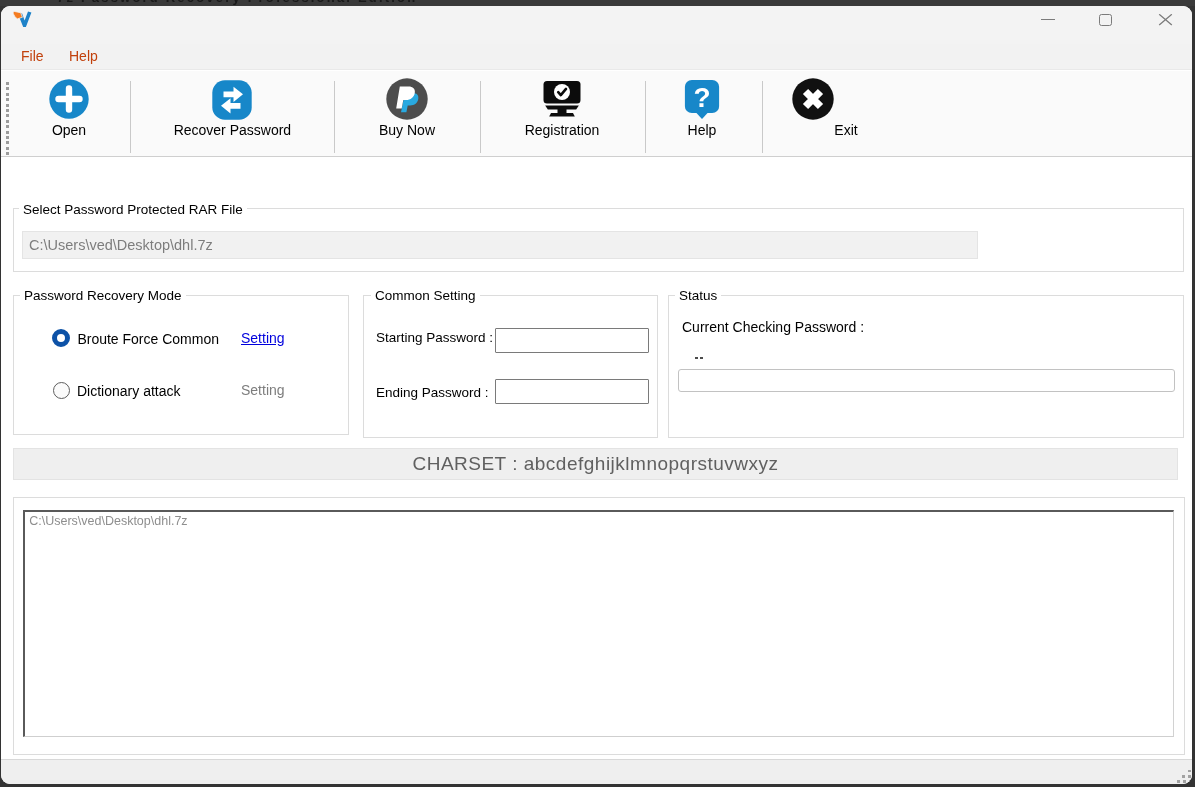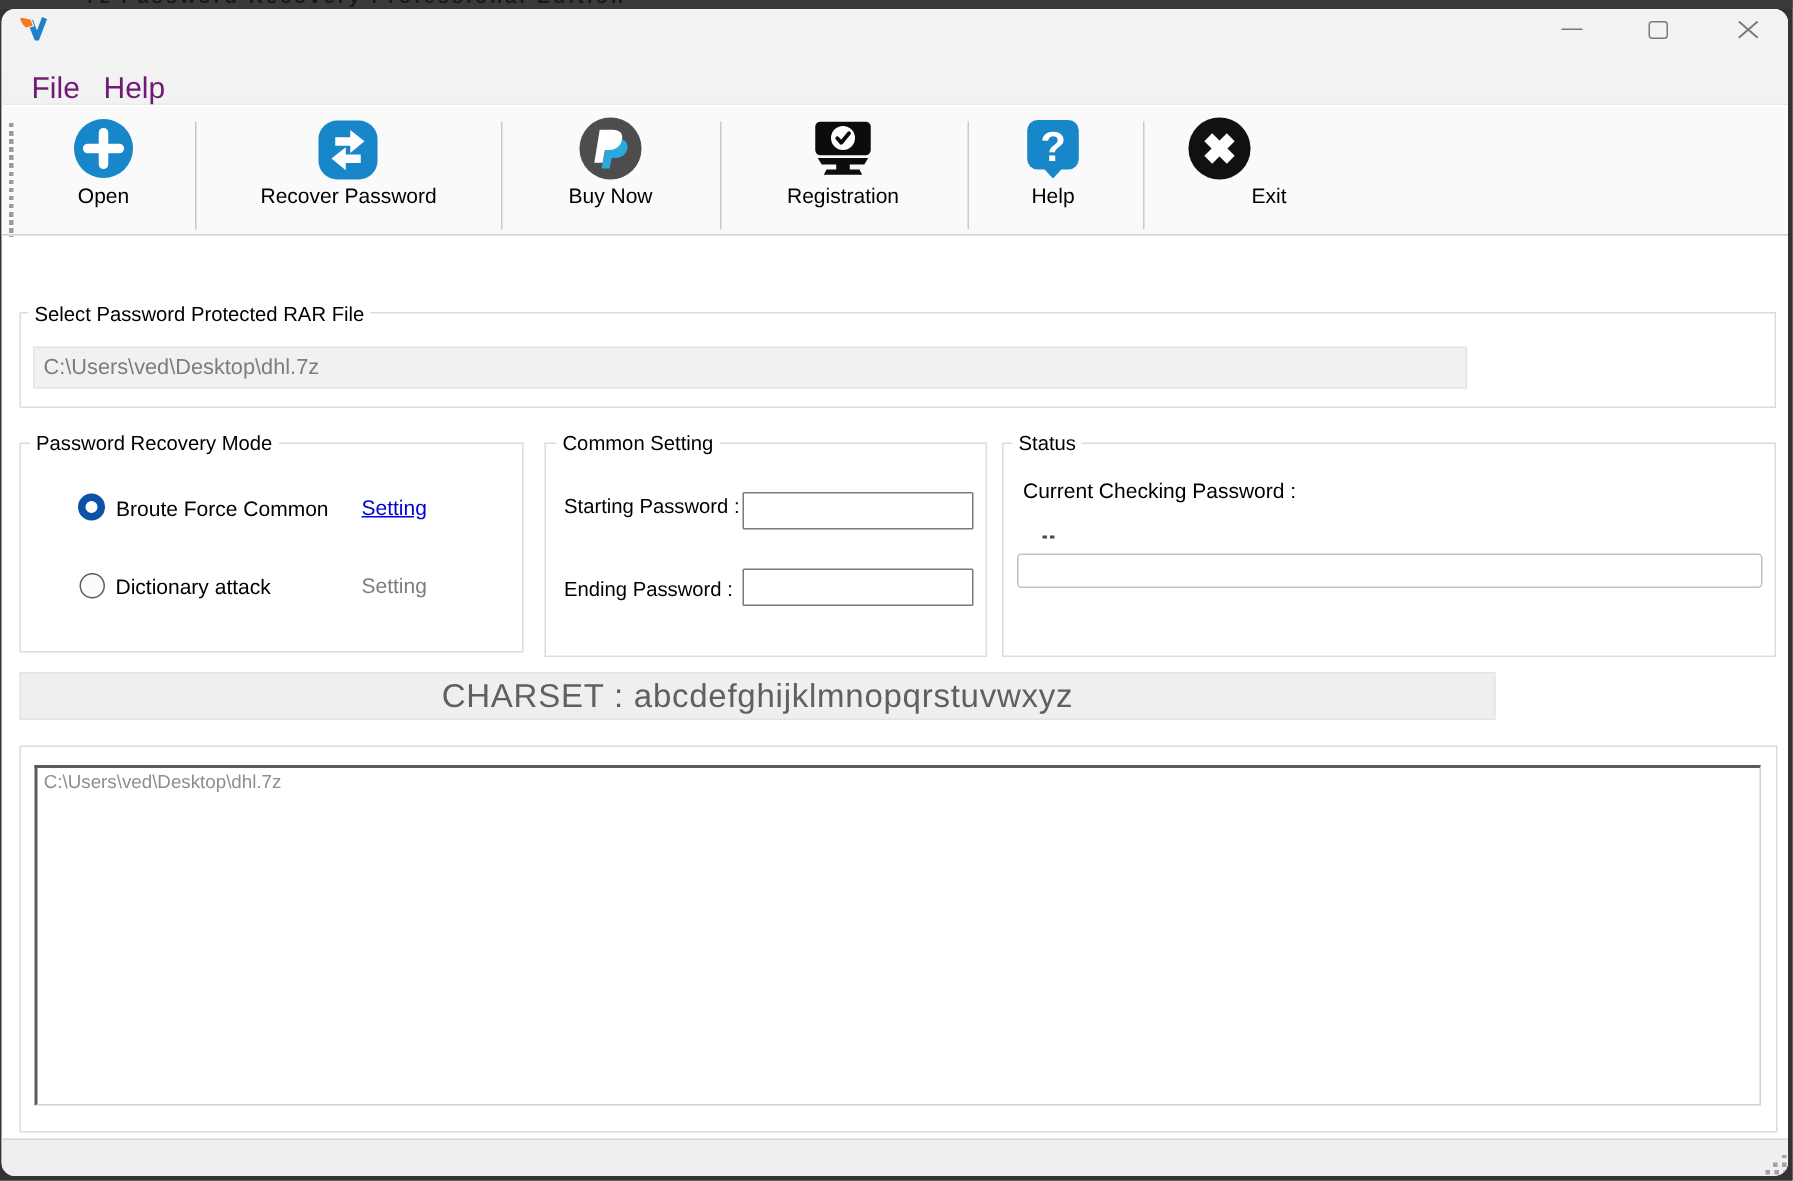--- a/index.html
+++ b/index.html
@@ -10,21 +10,21 @@
   .abs { position:absolute; }
 
   
   #titlebar { position:absolute; left:0; top:0; width:100%; height:38px; background:#f3f3f3; }
   #title { position:absolute; left:39px; top:6px; font-size:13px; color:#828282; }
   #btnmin { position:absolute; left:1040.3px; top:13.4px; width:13.5px; height:0; border-top:1.3px solid #7b7b7b; }
   #btnmax { position:absolute; left:1097.7px; top:7.5px; width:12.9px; height:12.3px; border:1.3px solid #7b7b7b; border-radius:2.5px; }
 
   
   #menubar { position:absolute; left:0; top:38px; width:100%; height:25.5px; background:#f2f2f2; border-bottom:1px solid #e9e9e9; }
-  .menuitem { position:absolute; top:4px; font-size:20px; color:#701a75; }
+  .menuitem { position:absolute; top:4px; font-size:14px; color:#c2410c; }
 
   
   #toolbar { position:absolute; left:0; top:64.5px; width:100%; height:86px; background:#fafafa; border-bottom:1px solid #cfcfcf; }
   #grip { position:absolute; left:4.5px; top:11px; width:3px; height:76px;
       background:repeating-linear-gradient(to bottom,#9c9c9c 0,#9c9c9c 3px,transparent 3px,transparent 5.4px); }
   .tsep { position:absolute; top:10px; width:1px; height:72px; background:#c9c9c9; }
   .tlabel { position:absolute; top:51px; font-size:14px; color:#000; text-align:center; white-space:nowrap; transform:translateX(-50%); }
   .ticon { position:absolute; top:8px; transform:translateX(-50%); }
 
   
@@ -35,21 +35,21 @@
   #filefield { position:absolute; left:21px; top:224.6px; width:956px; height:28px; background:#f1f1f1; border:1px solid #e4e4e4; font-size:14.5px; color:#7d7d7d; line-height:26px; padding-left:6px; }
   #browse { position:absolute; left:985.5px; top:219.3px; width:184px; height:41.5px; background:#fff; border:2px solid #a2a2a2; font-size:14px; color:#000; text-align:center; line-height:38px; }
 
   .radio-on { position:absolute; width:18px; height:18px; border-radius:50%; border:5px solid #0d52a7; background:#fff; }
   .radio-off { position:absolute; width:17px; height:17px; border-radius:50%; border:1.8px solid #5e5e5e; background:#fbfbfb; }
   .lbl14 { position:absolute; font-size:14px; color:#000; white-space:nowrap; }
   .inputbox { position:absolute; width:154px; height:25.8px; background:#fff; border:1px solid #7a7a7a; border-radius:1px; }
 
   #statusbar2 { position:absolute; left:677px; top:363px; width:497px; height:23px; background:#fff; border:1px solid #c2c2c2; border-radius:3px; }
 
-  #charset { position:absolute; left:12px; top:442.3px; width:984px; height:32px; background:#efefef; border:1px solid #e3e3e3; font-size:22px; letter-spacing:0.5px; color:#606060; text-align:center; line-height:30px; }
+  #charset { position:absolute; left:12px; top:442.3px; width:1165px; height:32px; background:#efefef; border:1px solid #e3e3e3; font-size:19px; letter-spacing:0.5px; color:#606060; text-align:center; line-height:30px; }
 
   #logsarea { position:absolute; left:22.2px; top:503.5px; width:1151px; height:227px; background:#fff; border-top:2px solid #5a5a5a; border-left:2px solid #5a5a5a; border-right:1px solid #d2d2d2; border-bottom:1px solid #cfcfcf; font-size:12.5px; color:#8e8e8e; padding:2px 0 0 4px; }
 
   #statusbar { position:absolute; left:0; top:752.5px; width:100%; height:25px; background:#efefef; border-top:1px solid #d8d8d8; }
   .gripdot { position:absolute; width:2.6px; height:2.6px; background:#a2a2a2; }
 </style>
 </head>
 <body>
 <div id="topstrip">
     <div id="topfrag">7z Password Recovery Professional Edition</div>

